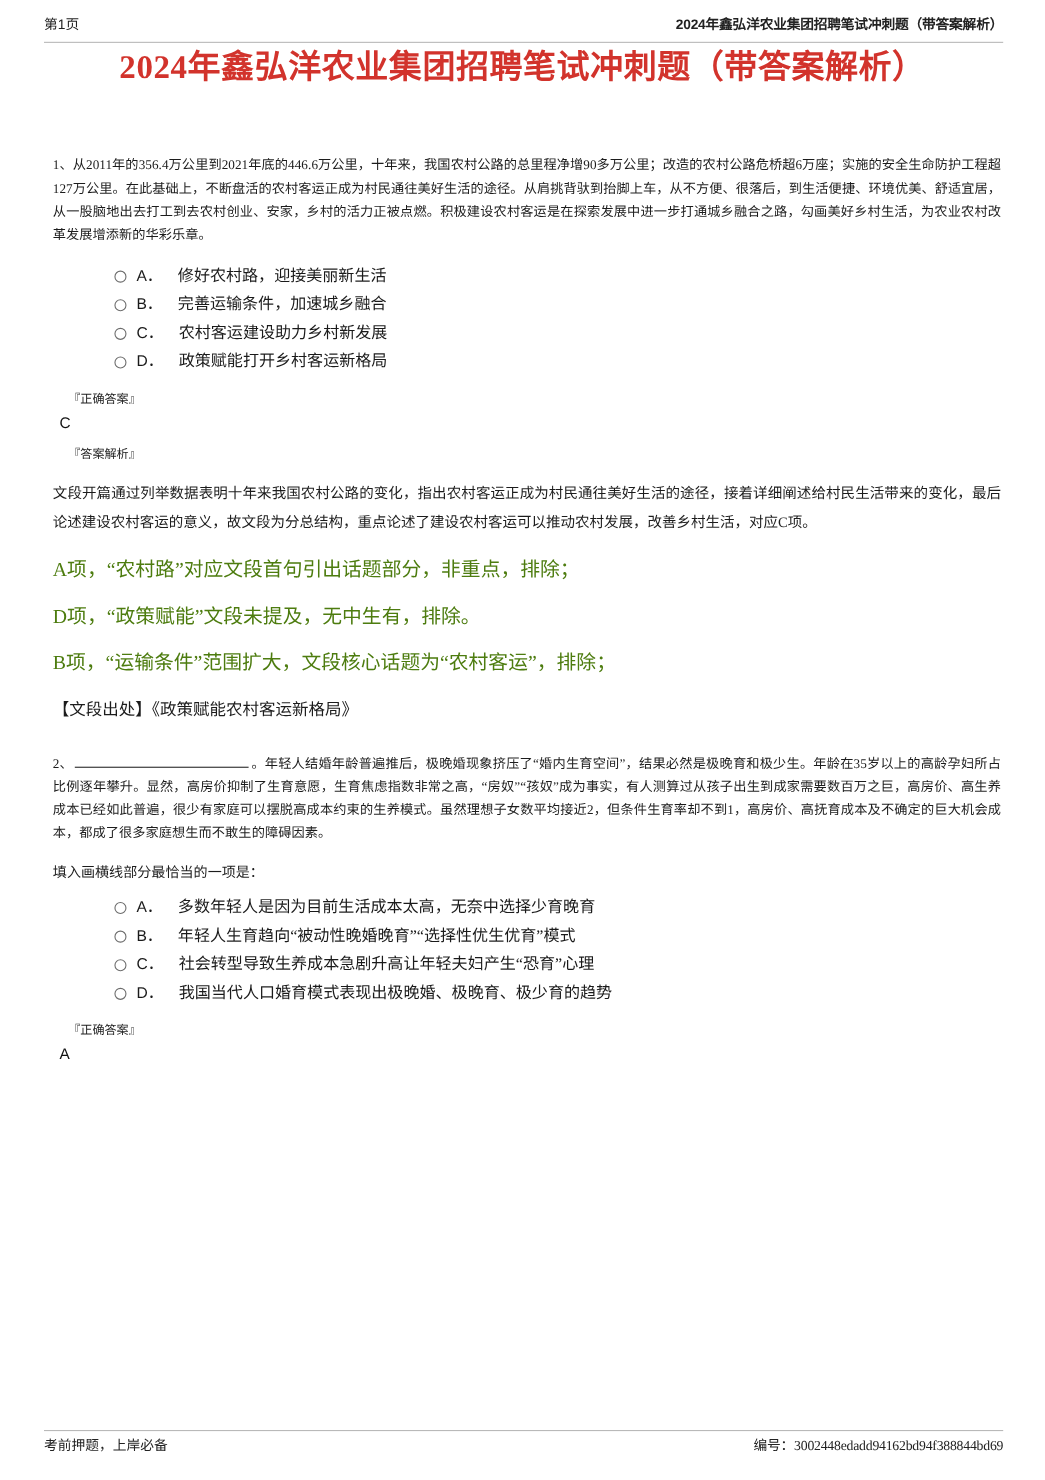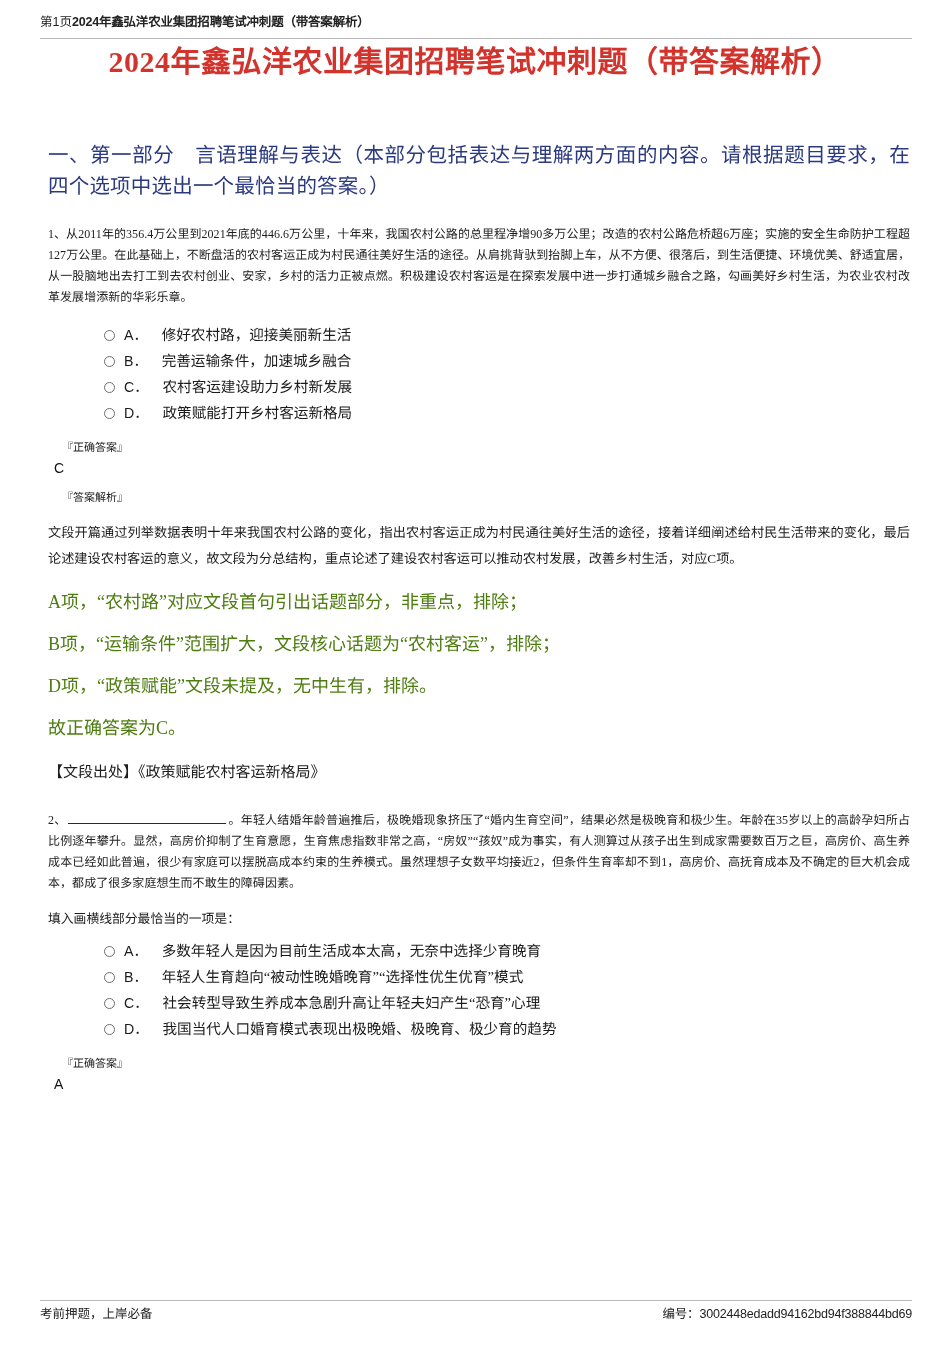--- a/index.html
+++ b/index.html
@@ -28,20 +28,21 @@
   
   .run-head {
     position: absolute;
     top: 14px;
     left: 40px;
     right: 38px;
     height: 24px;
     border-bottom: 1px solid #b9b9b9;
     display: flex;
     align-items: flex-start;
+    justify-content: space-between;
     font-size: 12.5px;
     line-height: 16px;
     color: #222;
     font-family: "Liberation Sans", "DejaVu Sans", sans-serif;
   }
   .run-head .left  { white-space: nowrap; }
   .run-head .right { white-space: nowrap; font-weight: 600; letter-spacing: -0.2px;}
 
   
   .doc-title {
@@ -186,38 +187,37 @@
     border-top: 1px solid #b9b9b9;
     display: flex;
     align-items: flex-start;
     justify-content: space-between;
     font-size: 12.5px;
     line-height: 18px;
     padding-top: 4px;
     color: #222;
     font-family: "Liberation Sans", "DejaVu Sans", sans-serif;
   }
-  .run-foot .serial { white-space: nowrap; letter-spacing: -0.2px; }
+  .run-foot .serial { white-space: nowrap; letter-spacing: -0.2px; font-family: Liberation Serif, serif; }
 </style>
 </head>
 <body>
 
 <div class="page">
 
   <div class="run-head">
     <span class="left">第1页</span>
     <span class="right">2024年鑫弘洋农业集团招聘笔试冲刺题（带答案解析）</span>
   </div>
 
   <div class="doc-title">2024年鑫弘洋农业集团招聘笔试冲刺题（带答案解析）</div>
 
   <div class="content">
 
 
-    <p class="section-heading">一、第一部分　言语理解与表达（本部分包括表达与理解两方面的内容。请根据题目要求，在四个选项中选出一个最恰当的答案。）</p>
 
     <div class="q-block">
       <p class="qnum-line">1、从2011年的356.4万公里到2021年底的446.6万公里，十年来，我国农村公路的总里程净增90多万公里；改造的农村公路危桥超6万座；实施的安全生命防护工程超127万公里。在此基础上，不断盘活的农村客运正成为村民通往美好生活的途径。从肩挑背驮到抬脚上车，从不方便、很落后，到生活便捷、环境优美、舒适宜居，从一股脑地出去打工到去农村创业、安家，乡村的活力正被点燃。积极建设农村客运是在探索发展中进一步打通城乡融合之路，勾画美好乡村生活，为农业农村改革发展增添新的华彩乐章。</p>
       <ul class="options">
         <li class="option">
           <span class="radio"></span>
           <span class="opt-letter">A．</span>
           <span class="opt-text">修好农村路，迎接美丽新生活</span>
         </li>
         <li class="option">
@@ -234,23 +234,22 @@
           <span class="radio"></span>
           <span class="opt-letter">D．</span>
           <span class="opt-text">政策赋能打开乡村客运新格局</span>
         </li>
       </ul>
       <p class="ans-label">『正确答案』</p>
       <p class="ans-value">C</p>
       <p class="ans-label">『答案解析』</p>
       <p class="analysis">文段开篇通过列举数据表明十年来我国农村公路的变化，指出农村客运正成为村民通往美好生活的途径，接着详细阐述给村民生活带来的变化，最后论述建设农村客运的意义，故文段为分总结构，重点论述了建设农村客运可以推动农村发展，改善乡村生活，对应C项。</p>
       <p class="analysis-item">A项，“农村路”对应文段首句引出话题部分，非重点，排除；</p>
+      <p class="analysis-item">D项，“政策赋能”文段未提及，无中生有，排除。</p>
       <p class="analysis-item">B项，“运输条件”范围扩大，文段核心话题为“农村客运”，排除；</p>
-      <p class="analysis-item">D项，“政策赋能”文段未提及，无中生有，排除。</p>
-      <p class="analysis-item">故正确答案为C。</p>
       <p class="source-line">【文段出处】《政策赋能农村客运新格局》</p>
     </div>
 
     <div class="q-spacer"></div>
 
     <div class="q-block">
       <p class="qnum-line"><span>2、</span><span class="blank-fill"></span><span>。年轻人结婚年龄普遍推后，极晚婚现象挤压了“婚内生育空间”，结果必然是极晚育和极少生。年龄在35岁以上的高龄孕妇所占比例逐年攀升。显然，高房价抑制了生育意愿，生育焦虑指数非常之高，“房奴”“孩奴”成为事实，有人测算过从孩子出生到成家需要数百万之巨，高房价、高生养成本已经如此普遍，很少有家庭可以摆脱高成本约束的生养模式。虽然理想子女数平均接近2，但条件生育率却不到1，高房价、高抚育成本及不确定的巨大机会成本，都成了很多家庭想生而不敢生的障碍因素。</span></p>
       <p class="prompt">填入画横线部分最恰当的一项是：</p>
       <ul class="options">
         <li class="option">

